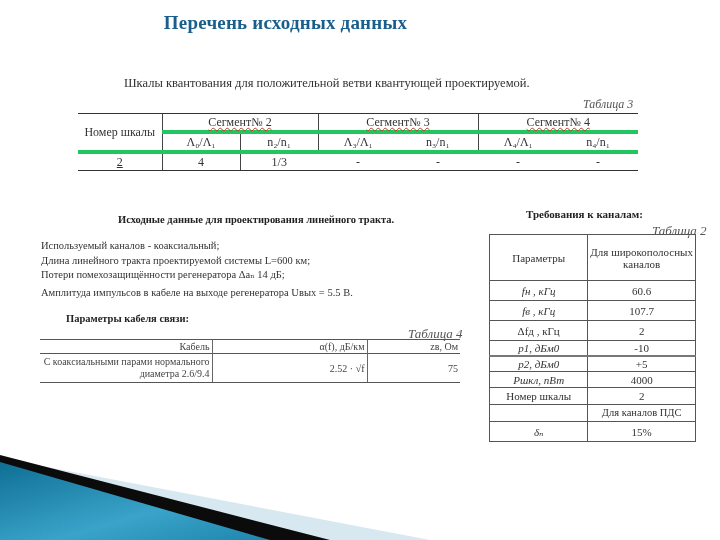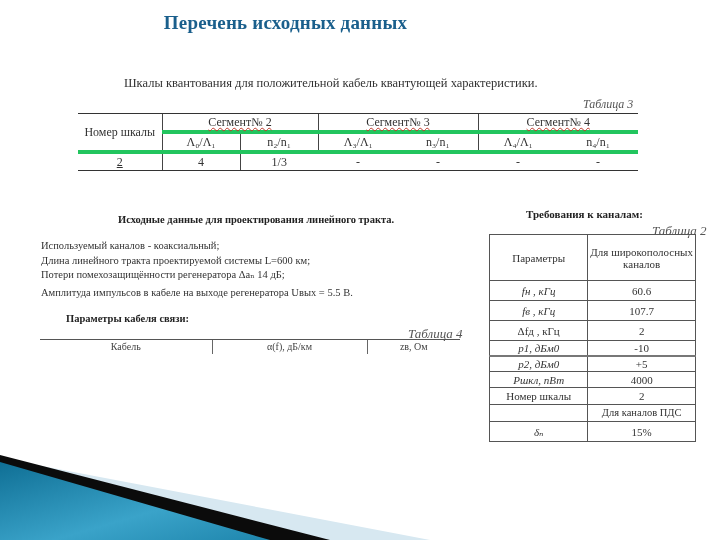--- a/index.html
+++ b/index.html
@@ -21,21 +21,21 @@
     #t3 td { text-align:center; padding:0; height:16px; line-height:16px; color:#333; }
     #t3 .hdr-top { border-top:1.5px solid #333; }
     #t3 .vsep { border-left:1px solid #444; }
     #t3 .rowline { border-top:4px solid #22c55e; }
     #t3 .botline { border-bottom:1.5px solid #333; }
     .underline-red { text-decoration:underline wavy #c0392b; text-decoration-thickness:1px; }
     
     .sub-bold { font-weight:bold; font-size:10.5px; color:#222; }
     .para { font-size:10.5px; color:#333; line-height:14.5px; }
     #t4 { left:40px; top:339px; width:420px; font-size:10px; }
-    #t4 td { text-align:center; color:#444; padding:0 2px; }
+    #t4 td { text-align:right; color:#444; padding:0 2px; }
     #t4 .top { border-top:1px solid #555; }
     #t4 .bot { border-bottom:1px solid #555; }
     #t4 .vs { border-left:1px solid #666; }
     
     #t2 { left:489px; top:234px; width:207px; font-size:11px; border:1px solid #555; }
     #t2 td { border:1px solid #555; text-align:center; color:#333; padding:0 2px; height:19px; line-height:12px; }
     #t2 td.nob-top { border-top:none; }
     #t2 td.nob-bot { border-bottom:none; }
     #t2 td.thick-top { border-top:2px solid #777; }
     
@@ -52,21 +52,21 @@
       <stop offset="1" stop-color="#1f86ad"></stop>
     </linearGradient>
   </defs>
   <polygon points="0,458 430,540 0,540" fill="#d7e8f1"></polygon>
   <polygon points="0,455 330,540 0,540" fill="#0b0b0b"></polygon>
   <polygon points="0,462 270,540 0,540" fill="url(#gblue)"></polygon>
 </svg>
 
 <div class="abs title">Перечень исходных данных</div>
 
-<div class="abs caption" style="left:124px; top:76px;">Шкалы квантования для положительной кабель квантующей характеристики.</div>
+<div class="abs caption" style="left:124px; top:76px;">Шкалы квантования для положительной ветви квантующей проектируемой.</div>
 <div class="abs tabnum" style="left:583px; top:97px; font-size:12px;">Таблица 3</div>
 
 <table class="abs" id="t3">
   <colgroup>
     <col style="width:84px">
       <col style="width:78px">
       <col style="width:78px">
       <col style="width:80px">
       <col style="width:80px">
       <col style="width:80px">
@@ -115,20 +115,25 @@
       <col style="width:172px">
       <col style="width:155px">
       <col style="width:93px">
     </colgroup>
   <tbody>
       <tr style="height:14px;">
     <td class="top">Кабель</td>
     <td class="top vs">α(f), дБ/км</td>
     <td class="top vs">zв, Ом</td>
   </tr>
+  <tr>
+    <td class="top bot" style="line-height:12px; padding:2px 2px;">С коаксиальными парами нормального диаметра 2.6/9.4</td>
+    <td class="top bot vs">2.52 · √f</td>
+    <td class="top bot vs">75</td>
+  </tr>
 </tbody>
   </table>
 
 <div class="abs sub-bold" style="left:526px; top:208px; font-size:11px;">Требования к каналам:</div>
 <div class="abs tabnum" style="left:652px; top:223px;">Таблица 2</div>
 
 <table class="abs" id="t2">
   <colgroup>
       <col style="width:99px">
       <col style="width:108px">

